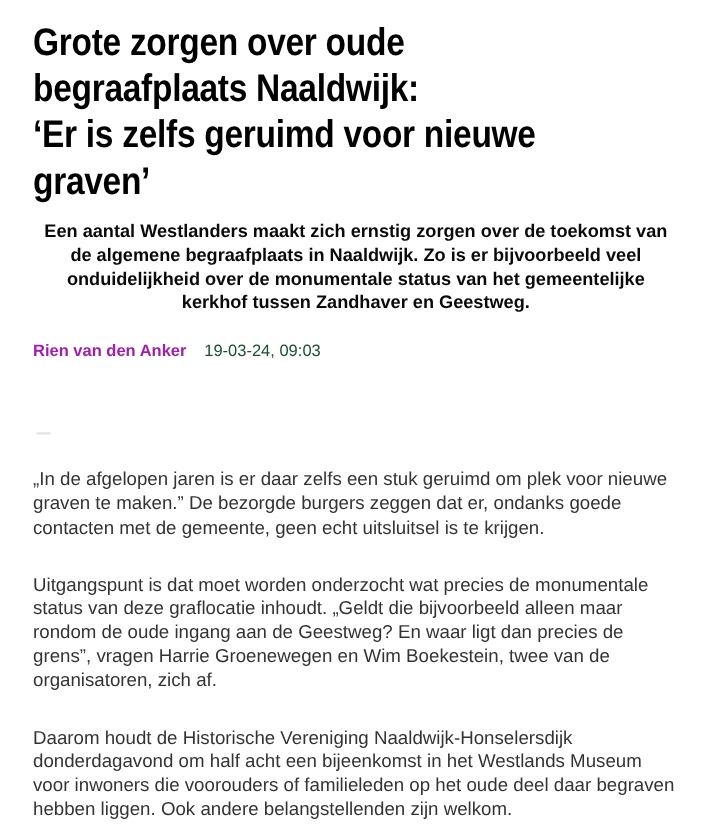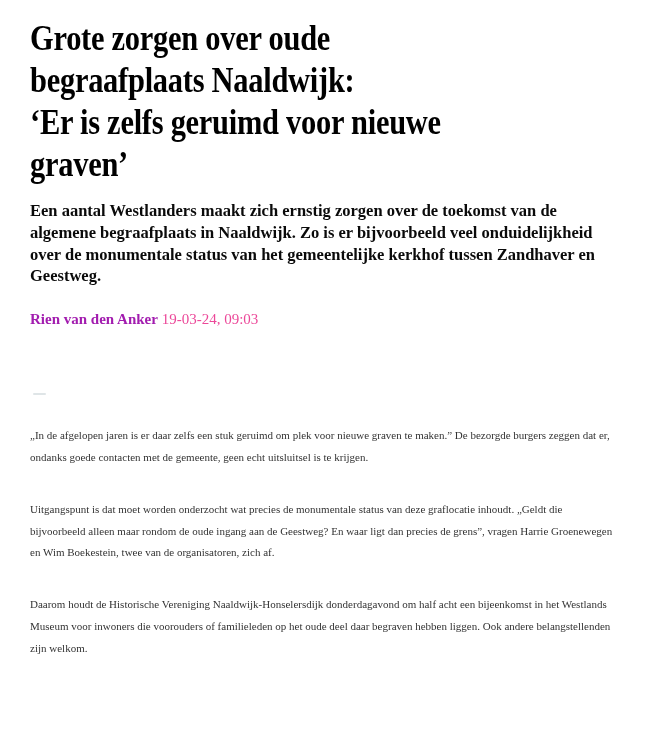--- a/index.html
+++ b/index.html
@@ -10,73 +10,74 @@
   }
   body {
     width: 646px;
     height: 754px;
     overflow: hidden;
   }
   .page {
     padding: 18px 29px 0 30px;
     box-sizing: border-box;
     width: 535px;
-    font-family: Liberation Serif, serif;
   }
   .headline {
     margin: 0;
     font-size: 35px;
     line-height: 42px;
     font-weight: 700;
     color: #000000;
     white-space: pre-line;
     letter-spacing: -0.3px;
     transform: scaleX(0.87);
     transform-origin: 0 0;
     width: 672px; 
   }
   .intro {
     margin: 14px 0 0 0;
     width: 587px;
     font-size: 16.5px;
     line-height: 21.8px;
     font-weight: 700;
     color: #0a0a0a;
+    text-align: center;
   }
   .byline {
     margin-top: 23px;
     font-size: 15px;
     line-height: 19px;
   }
   .byline .author {
     color: #a21caf;
     font-weight: 700;
   }
   .byline .timestamp {
-    color: #ec4899;
+    color: #14532d;
     font-weight: 400;
+    margin-left: 12px;
   }
   .media-slot {
     position: relative;
     height: 96px;
     width: 587px;
   }
   .media-slot .dash {
     position: absolute;
     left: 3px;
     top: 64px;
     width: 13px;
     height: 2px;
     border-radius: 1px;
     background: #dfe5e7;
   }
   .body-p {
     margin: 0 0 30px 0;
     width: 587px;
-    font-size: 11px;
+    font-size: 17px;
     line-height: 21.8px;
     font-weight: 400;
     color: #333333;
   }
 </style>
 </head>
 <body>
 
 <div class="page">
   <article>

